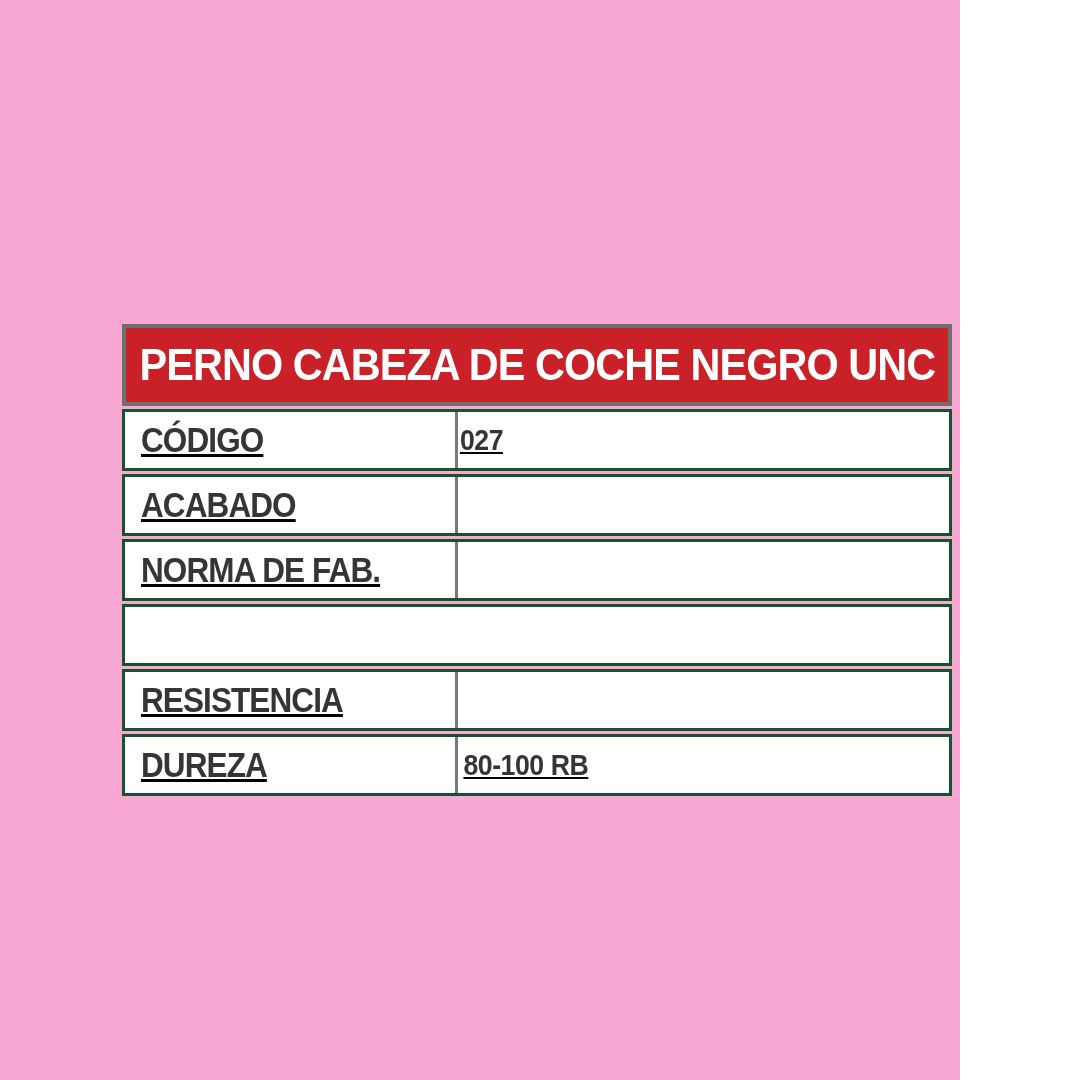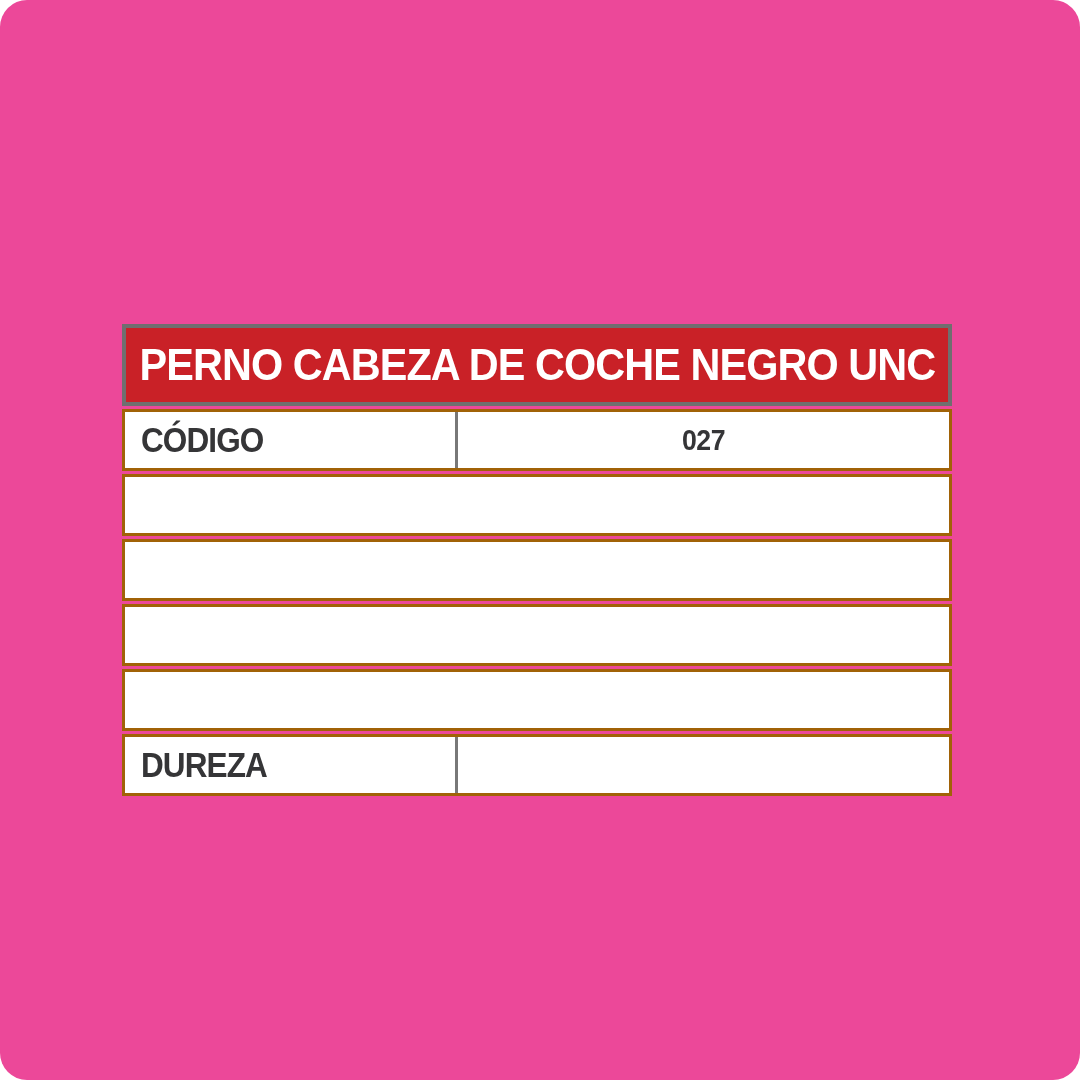--- a/index.html
+++ b/index.html
@@ -3,25 +3,24 @@
 <meta charset="utf-8">
 <style>
   html, body {
     margin: 0;
     padding: 0;
     background: #ffffff;
     font-family: "Liberation Sans", sans-serif;
   }
   .canvas {
     position: relative;
-    width: 1080px;
+    width: 960px;
     height: 1080px;
-    background: #ec4899;
+    background: #f9a8d4;
     overflow: hidden;
-    border-radius: 27px;
   }
   .spec-table {
     position: absolute;
     left: 122px;
     top: 324px;
     width: 830px;
   }
   .title-bar {
     box-sizing: border-box;
     height: 82px;
@@ -38,41 +37,42 @@
     font-size: 45px;
     letter-spacing: -1px;
     white-space: nowrap;
     display: inline-block;
     transform: scaleX(0.92);
     transform-origin: center;
   }
   .row {
     box-sizing: border-box;
     height: 62px;
-    border: 3px solid #a16207;
+    border: 3px solid #14532d;
     background: #ffffff;
     display: flex;
     margin-bottom: 3px;
+    text-decoration: underline;
   }
   .row:last-child { margin-bottom: 0; }
   .cell {
     box-sizing: border-box;
     display: flex;
     align-items: center;
     overflow: hidden;
   }
   .cell.label {
     width: 333px;
     border-right: 3px solid #787878;
     padding-left: 16px;
     justify-content: flex-start;
   }
   .cell.value {
     flex: 1;
-    justify-content: center;
+    justify-content: flex-start;
   }
   .cell.label span {
     color: #353537;
     font-weight: bold;
     font-size: 35px;
     letter-spacing: -1px;
     white-space: nowrap;
     display: inline-block;
     transform: scaleX(0.9);
     transform-origin: left center;
@@ -101,31 +101,43 @@
     <div class="row">
       <div class="cell label">
         <span>CÓDIGO</span>
       </div>
       <div class="cell value">
         <span>027</span>
       </div>
     </div>
 
     <div class="row">
+      <div class="cell label">
+        <span>ACABADO</span>
+      </div>
     </div>
 
     <div class="row">
-    </div>
-
-    <div class="row">
+      <div class="cell label">
+        <span>NORMA DE FAB.</span>
+      </div>
     </div>
 
     <div class="row">
     </div>
 
     <div class="row">
       <div class="cell label">
+        <span>RESISTENCIA</span>
+      </div>
+    </div>
+
+    <div class="row">
+      <div class="cell label">
         <span>DUREZA</span>
+      </div>
+      <div class="cell value">
+        <span>80-100 RB</span>
       </div>
     </div>
 
   </div>
 </div>
 
 </body></html>

